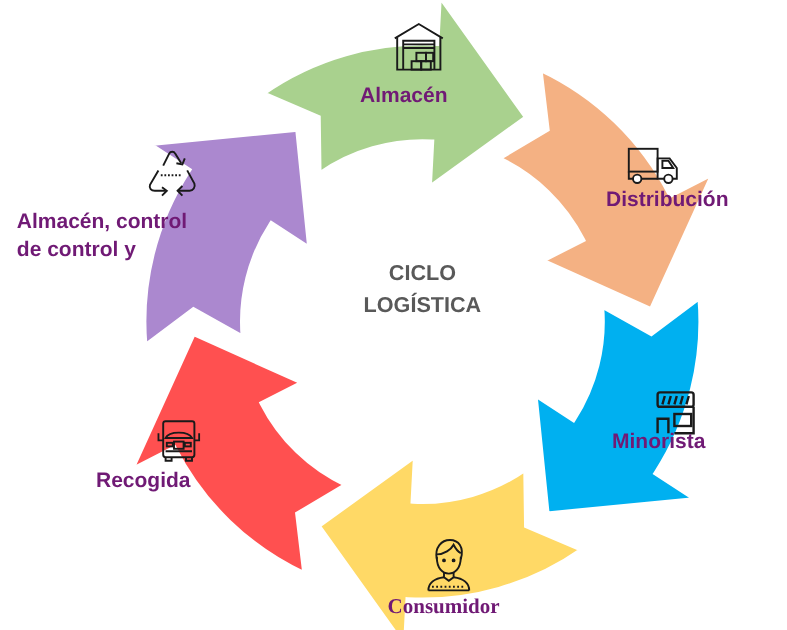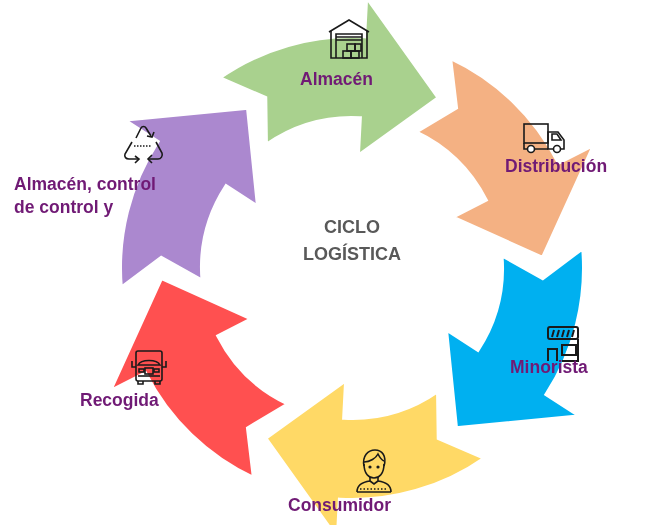--- a/index.html
+++ b/index.html
@@ -72,21 +72,21 @@
     <path d="M10 14 C16 14 22 10 24 6 C26 10 28 12 30 13"></path>
     <path d="M10 16 C10 26 15 30 20 30 C25 30 30 26 30 16"></path>
     <circle cx="16" cy="19" r="0.8" fill="#1a1a1a"></circle>
       <circle cx="24" cy="19" r="0.8" fill="#1a1a1a"></circle>
     <path d="M16 29 V33 L20 36 L24 33 V29"></path>
     <path d="M3 44 C3 38 8 34 16 33 M37 44 C37 38 32 34 24 33"></path>
     <path d="M3 44 H37"></path>
     <path d="M6 41 H34" stroke-dasharray="1.5 2"></path>
   </svg>
 </div>
-<div class="lbl" style="left:288px;top:494px;width:140px;">Consumidor</div>
+<div class="lbl" style="left:323px;top:494px;width:140px;font-family:Liberation Serif, serif;">Consumidor</div>
 
 <div class="icon" style="left:131px;top:349px;">
   <svg width="36" height="36" viewBox="0 0 36 36" fill="none" stroke="#1a1a1a" stroke-width="1.6">
     <rect x="5" y="2" width="26" height="30" rx="2"></rect>
     <path d="M7 16 C10 10 26 10 29 16 Z"></path>
     <path d="M1 12 V18 H5 M35 12 V18 H31"></path>
     <rect x="8" y="20" width="5" height="3"></rect>
       <rect x="23" y="20" width="5" height="3"></rect>
     <rect x="14" y="19" width="8" height="6"></rect>
     <path d="M7 27 H29"></path>

